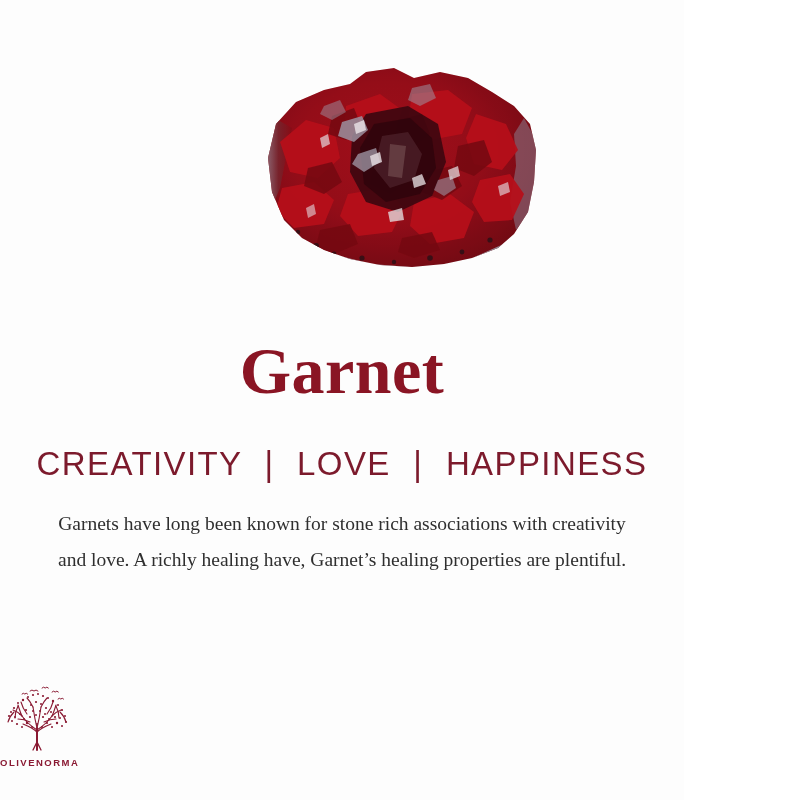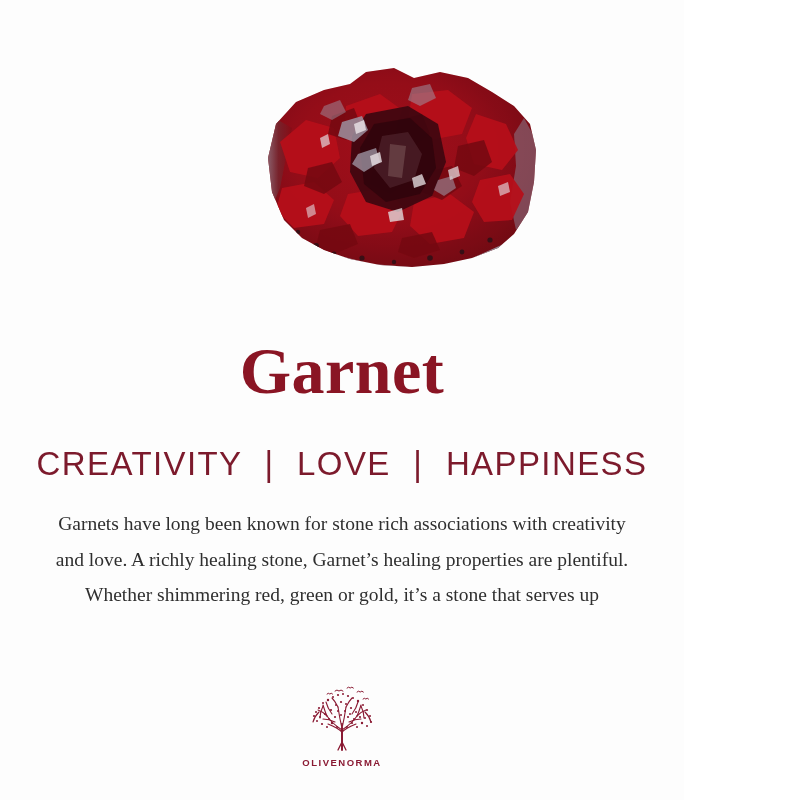--- a/index.html
+++ b/index.html
@@ -75,21 +75,21 @@
   }
   #body-copy .ln { display:block; white-space:nowrap; }
 
   
   #logo {
     position:absolute;
     left:0; right:0;
     top:684px;
     display:flex;
     flex-direction:column;
-    align-items:center;
+    align-items:flex-start;
   }
   #logo-mark { width:74px; height:70px; display:block; }
   #logo-word {
     margin-top:3px;
     font-family:"Liberation Sans", "DejaVu Sans", sans-serif;
     font-size:9.5px;
     font-weight:700;
     letter-spacing:1.5px;
     color:#8a1a33;
   }
@@ -209,22 +209,21 @@
   <div id="subtitle">
     <span>CREATIVITY</span>
     <span class="sep">|</span>
     <span>LOVE</span>
     <span class="sep">|</span>
     <span>HAPPINESS</span>
   </div>
 
   <p id="body-copy">
     <span class="ln">Garnets have long been known for stone rich associations with creativity</span>
-    <span class="ln">and love. A richly healing stone, Garnet’s healing properties are plentiful.</span>
-    <span class="ln">Whether shimmering red, green or gold, it’s a stone that serves up</span>
+    <span class="ln">and love. A richly healing have, Garnet’s healing properties are plentiful.</span>
   </p>
 
   <div id="logo">
     <svg id="logo-mark" viewBox="0 0 74 70">
       <g stroke="#8a1a33" fill="none" stroke-width="1.1" stroke-linecap="round">
 
         <path d="M37,66 L37,44" stroke-width="2"></path>
         <path d="M33,66 L37,58 L41,66" stroke-width="1.3"></path>
 
         <path d="M37,46 C31,42 26,38 22,32"></path>

